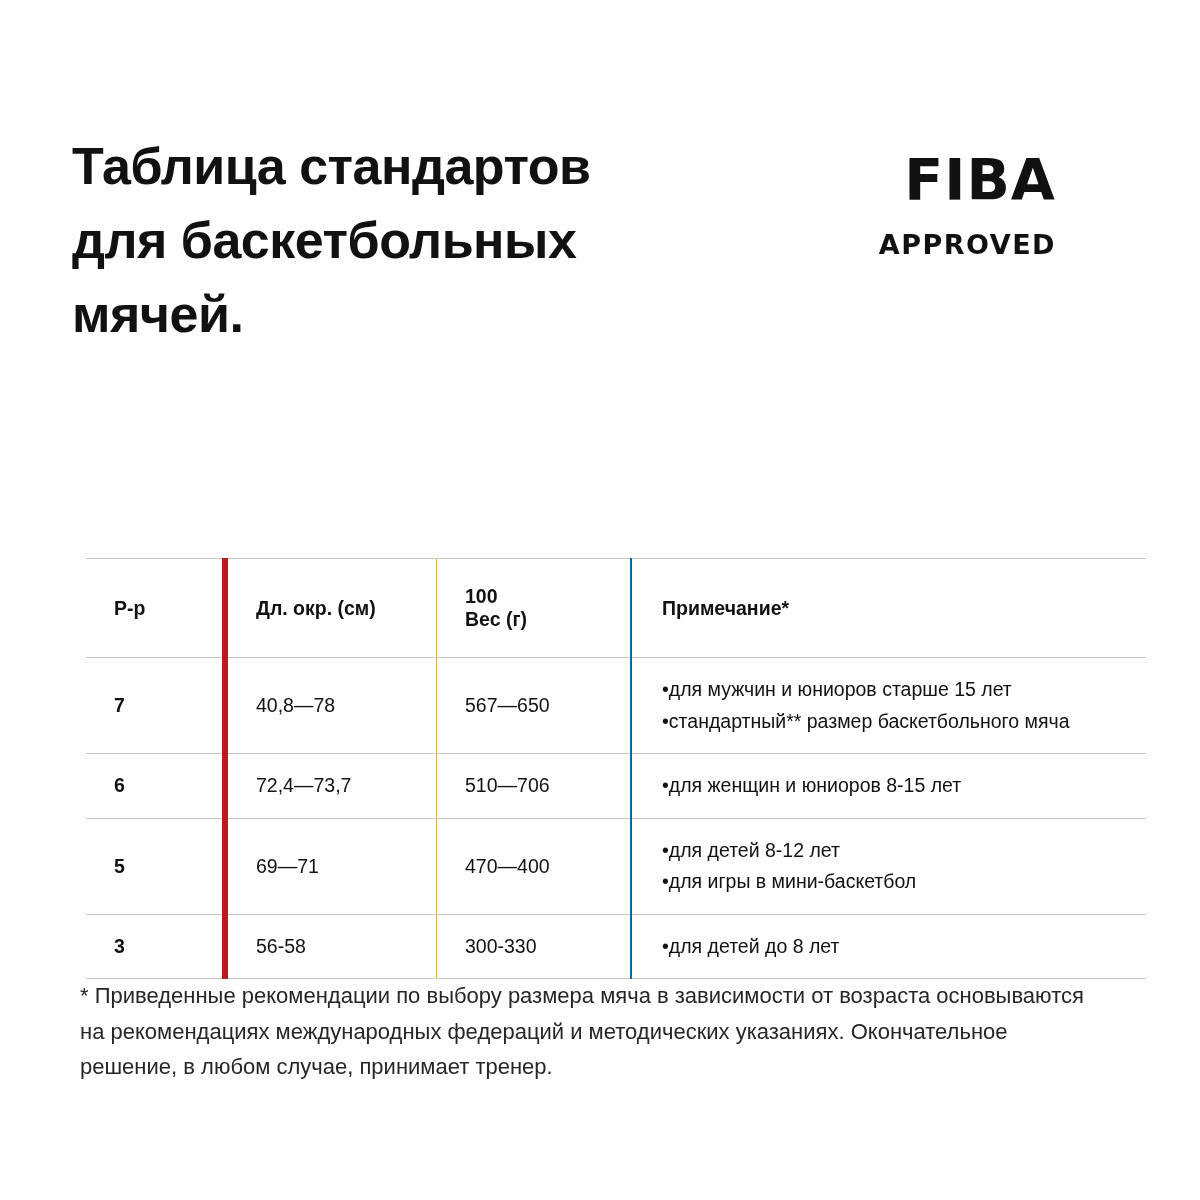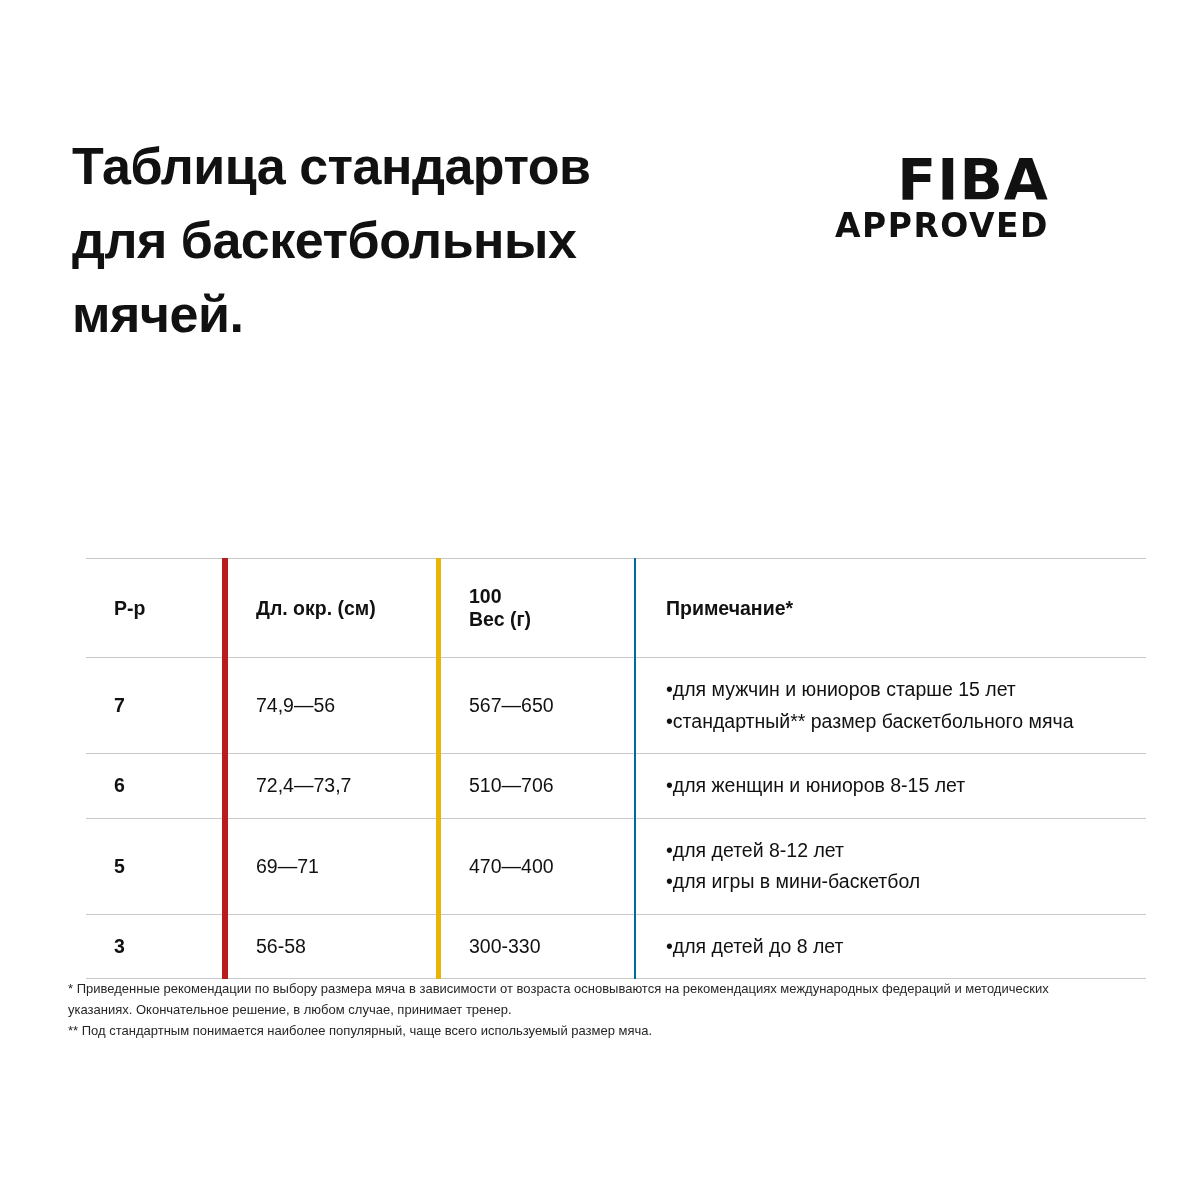--- a/index.html
+++ b/index.html
@@ -20,21 +20,21 @@
     width: 1200px;
     height: 1200px;
     box-sizing: border-box;
   }
 
   
   .header {
     position: absolute;
     left: 72px;
     top: 130px;
-    right: 79px;
+    right: 72px;
     display: flex;
     align-items: flex-start;
     justify-content: space-between;
     gap: 12px;
   }
 
   .page-title {
     font-size: 52px;
     line-height: 1.42;
     font-weight: bold;
@@ -52,22 +52,22 @@
     line-height: 1;
   }
   .fiba-word {
     font-size: 57px;
     font-weight: bold;
     letter-spacing: 1px;
     color: #111111;
     font-family: "DejaVu Sans", sans-serif;
   }
   .fiba-approved {
-    margin-top: 0;
-    font-size: 33px;
+    margin-top: 22px;
+    font-size: 27px;
     font-weight: bold;
     letter-spacing: 1.5px;
     color: #111111;
     font-family: "DejaVu Sans", sans-serif;
   }
 
   
   .table-wrap {
     position: absolute;
     left: 86px;
@@ -92,43 +92,43 @@
 
   table.spec-table th {
     font-weight: bold;
     font-size: 19.5px;
     padding-top: 26px;
     padding-bottom: 26px;
   }
 
   .col-size    { width: 108px; padding-left: 28px !important; }
   .col-circ    { width: 180px; padding-left: 28px !important; border-left: 6px solid #b91c1c; }
-  .col-weight  { width: 165px; padding-left: 28px !important; border-left: 5px solid #eab308; margin-top: 32px; }
+  .col-weight  { width: 165px; padding-left: 28px !important; border-left: 1px solid #eab308; margin-top: 32px; }
   .col-note    { padding-left: 30px !important; border-left: 2px solid #0369a1; }
 
   td.col-size { font-weight: bold; }
 
   .weight-head-top {
     display: block;
     font-weight: bold;
   }
 
   .note-line {
     display: block;
     line-height: 1.62;
     white-space: nowrap;
   }
 
   
   .footnotes {
     position: absolute;
-    left: 68px;
+    left: 80px;
     top: 978px;
     width: 1010px;
-    font-size: 13px;
+    font-size: 22px;
     line-height: 1.62;
     color: #262626;
   }
   .footnotes p {
     margin: 0;
     white-space: pre-line;
   }
 </style>
 </head>
 <body>
@@ -155,21 +155,21 @@
           <th class="col-weight">
             <span class="weight-head-top">100</span>
             <span>Вес (г)</span>
           </th>
           <th class="col-note">Примечание*</th>
         </tr>
       </thead>
       <tbody>
         <tr>
           <td class="col-size">7</td>
-          <td class="col-circ">74,9—56</td>
+          <td class="col-circ">40,8—78</td>
           <td class="col-weight">567—650</td>
           <td class="col-note">
             <span class="note-line">•для мужчин и юниоров старше 15 лет</span>
             <span class="note-line">•стандартный** размер баскетбольного мяча</span>
           </td>
         </tr>
         <tr>
           <td class="col-size">6</td>
           <td class="col-circ">72,4—73,7</td>
           <td class="col-weight">510—706</td>
@@ -193,16 +193,15 @@
           <td class="col-note">
             <span class="note-line">•для детей до 8 лет</span>
           </td>
         </tr>
       </tbody>
     </table>
   </div>
 
   <div class="footnotes">
     <p>* Приведенные рекомендации по выбору размера мяча в зависимости от возраста основываются на рекомендациях международных федераций и методических указаниях. Окончательное решение, в любом случае, принимает тренер.</p>
-    <p>** Под стандартным понимается наиболее популярный, чаще всего используемый размер мяча.</p>
   </div>
 
 </div>
 
 </body></html>

